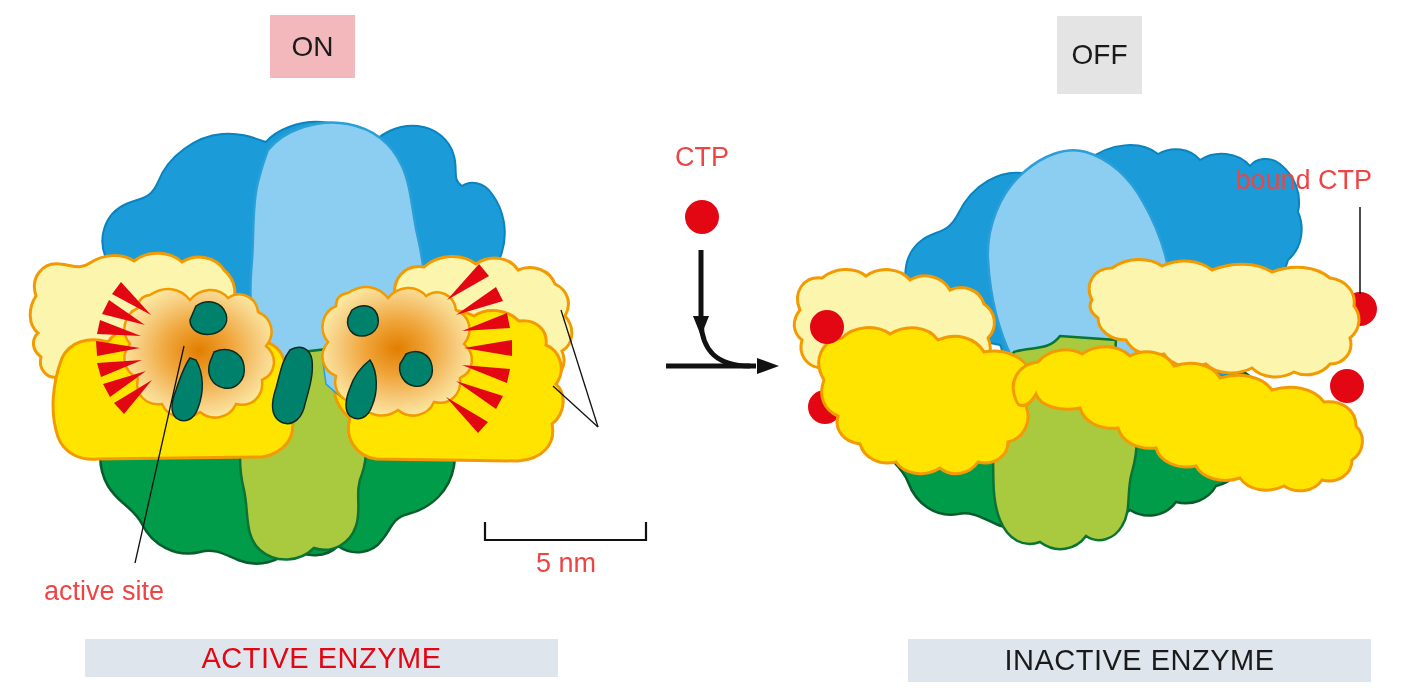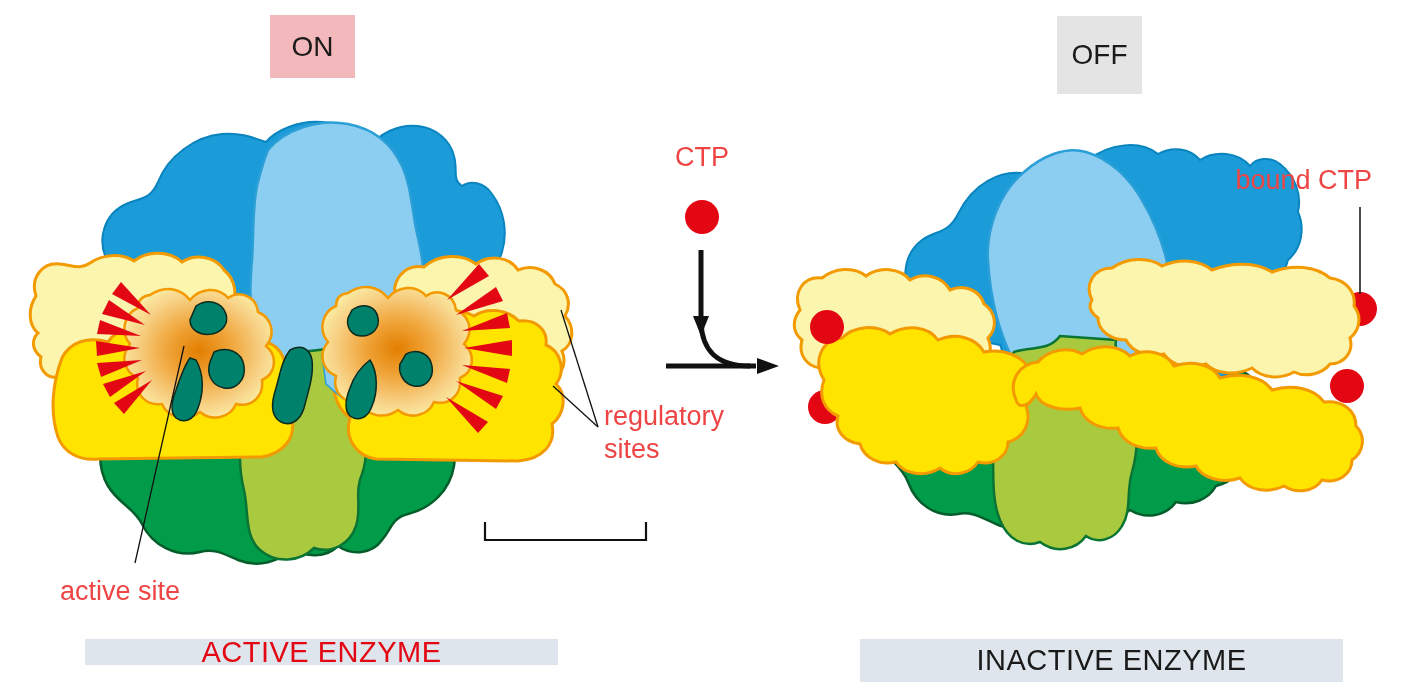--- a/index.html
+++ b/index.html
@@ -7,24 +7,24 @@
          font-family:"Liberation Sans",sans-serif;color:#1a1a1a;}
   #stage svg{position:absolute;left:0;top:0;}
   .lbl{position:absolute;font-size:27px;line-height:1.2;color:#ef4444;white-space:nowrap;}
   .badge{position:absolute;display:flex;align-items:center;justify-content:center;
          font-size:28px;color:#1a1a1a;}
   .caption{position:absolute;display:flex;align-items:center;justify-content:center;
            font-size:29px;letter-spacing:.5px;background:#dee5ec;}
   .two-line span{display:block;}
   #badge-on{left:270px;top:15px;width:85px;height:63px;background:#f2b8bb;}
   #badge-off{left:1057px;top:16px;width:85px;height:78px;background:#e4e4e4;}
-  #cap-active{left:85px;top:639px;width:473px;height:26px;color:#e30613;}
-  #cap-inactive{left:860px;top:639px;width:463px;height:43px;color:#1a1a1a;padding-left:20px;}
+  #cap-active{left:85px;top:639px;width:473px;height:38px;color:#e30613;}
+  #cap-inactive{left:908px;top:639px;width:463px;height:43px;color:#1a1a1a;}
   #lbl-ctp{left:660px;top:141px;width:84px;text-align:center;}
-  #lbl-active-site{left:60px;top:575px;text-align:center;}
+  #lbl-active-site{left:44px;top:575px;text-align:center;}
   #lbl-reg{left:604px;top:400px;line-height:33px;}
   #lbl-bound{right:31px;top:136px;text-align:right;line-height:32px;margin-top:28px;}
   #lbl-scale{left:505px;top:547px;width:122px;text-align:center;}
 </style>
 </head>
 <body>
 
 <div id="stage">
 
   <svg width="1403" height="699" viewBox="0 0 1403 699">
@@ -176,25 +176,22 @@
     </g>
   </svg>
 
   <div id="badge-on" class="badge">ON</div>
   <div id="badge-off" class="badge">OFF</div>
 
   <div id="lbl-ctp" class="lbl">CTP</div>
 
   <div id="lbl-active-site" class="lbl">active site</div>
 
-  <div id="lbl-reg" class="lbl two-line">
-    <span>regulatory</span>
-    <span>sites</span>
-  </div>
 
   <div id="lbl-bound" class="lbl two-line">
     <span>bound CTP</span>
   </div>
 
+  <div id="lbl-scale" class="lbl">5 nm</div>
 
   <div id="cap-active" class="caption">ACTIVE ENZYME</div>
   <div id="cap-inactive" class="caption">INACTIVE ENZYME</div>
 </div>
 
 </body></html>

